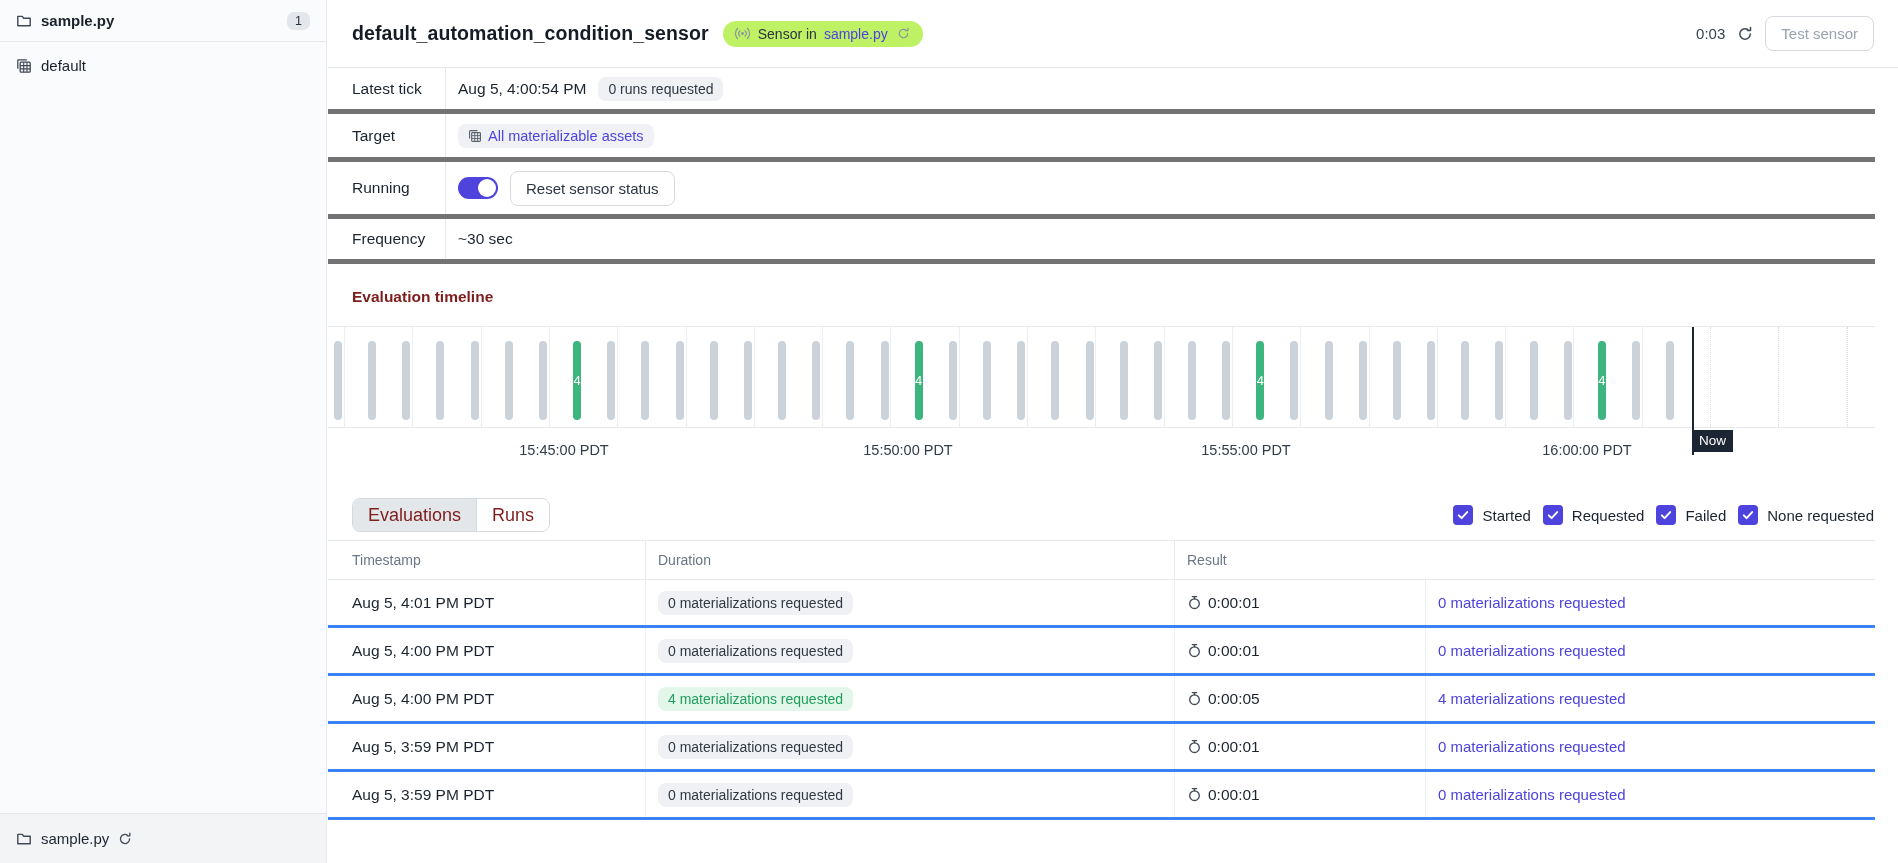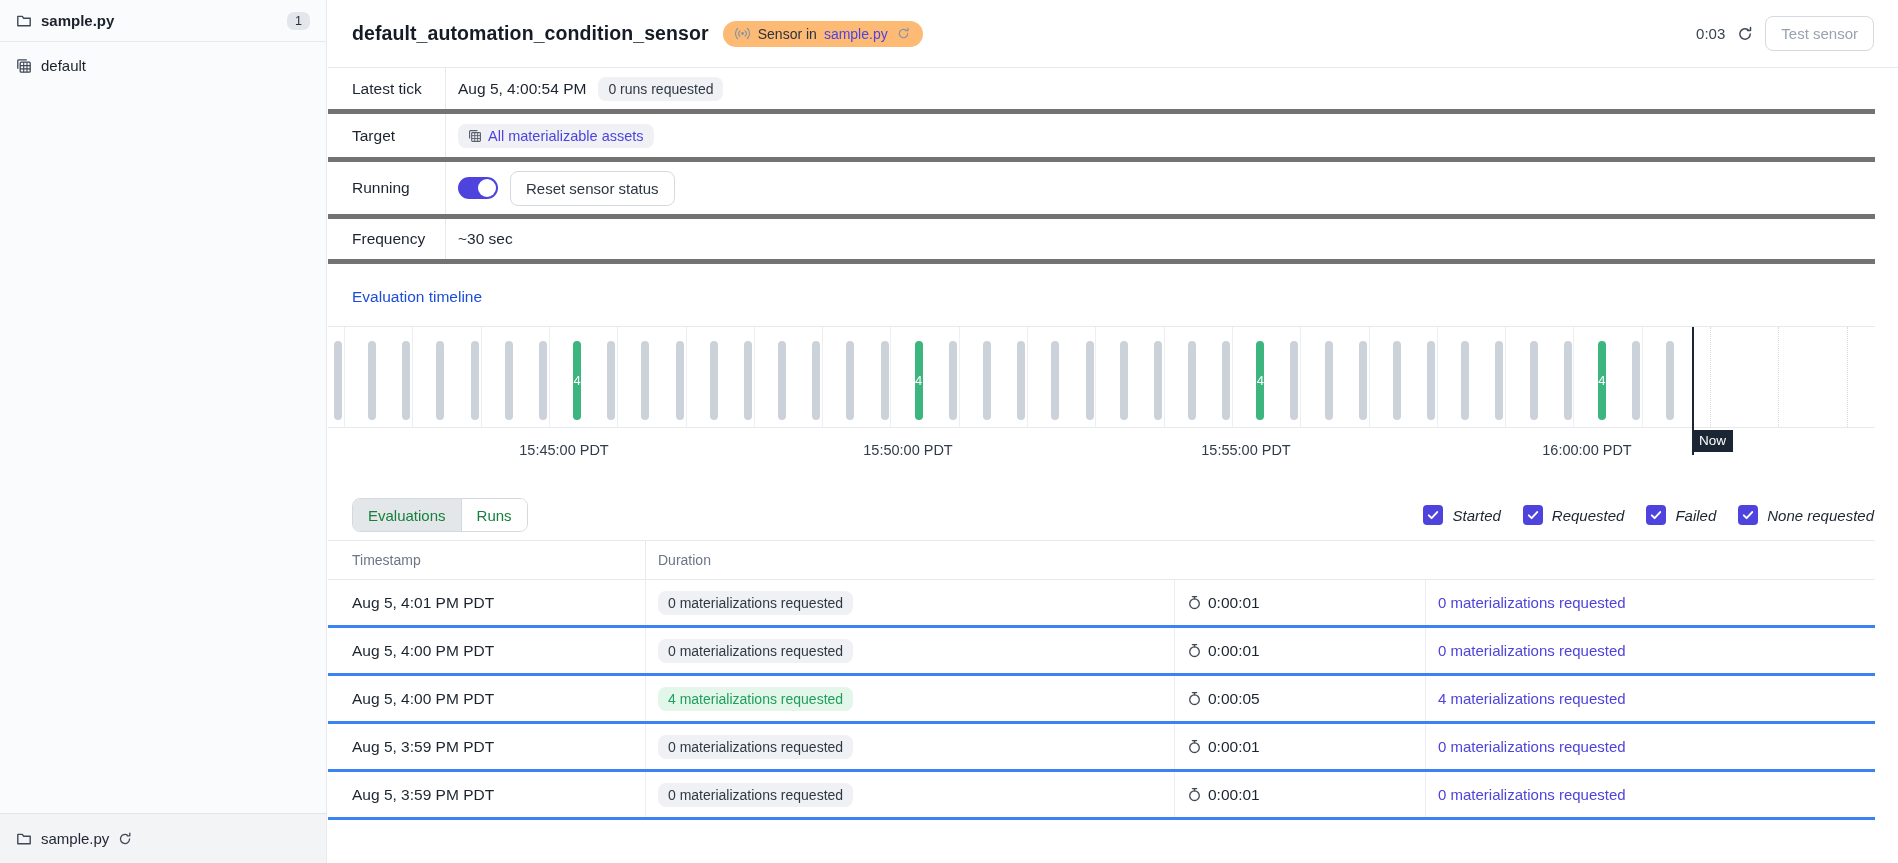--- a/index.html
+++ b/index.html
@@ -24,21 +24,21 @@
   .icon svg { width:100%; height:100%; }
   .icon.muted { color:#8a93a0; }
   .icon.sm { width:14px; height:14px; }
 
   
   .main { position:absolute; left:328px; top:0; width:1570px; height:863px; }
   .page-header { height:68px; display:flex; align-items:center; gap:14px;
                  padding:0 24px; border-bottom:1px solid #e7e9ed; }
   .page-title { font-size:19.5px; font-weight:700; color:#161c26; letter-spacing:.1px; }
   .sensor-badge { display:inline-flex; align-items:center; gap:7px; height:26px;
-                  background:#fdba74; border-radius:13px; padding:0 11px; font-size:14px; color:#2a333f; }
+                  background:#bef264; border-radius:13px; padding:0 11px; font-size:14px; color:#2a333f; }
   .sensor-badge .icon { width:17px; height:13px; }
   .link { color:#4F43DD; text-decoration:none; cursor:pointer; }
   .header-right { margin-left:auto; display:flex; align-items:center; gap:12px; }
   .countdown { font-size:15px; color:#39434f; }
   .btn { display:inline-flex; align-items:center; background:#fff; border:1px solid #d6dade;
          border-radius:8px; padding:8px 15px; font-size:15px; color:#2c3642; cursor:pointer; }
   .btn.disabled { color:#99a2ae; }
 
   
   .props { width:1547px; }
@@ -50,44 +50,44 @@
   .pill { display:inline-flex; align-items:center; gap:6px; background:#f0f1f4; color:#2f3945;
           border-radius:8px; padding:4px 10px; font-size:14px; white-space:nowrap; }
   .pill.green { background:#e2f6ea; color:#1f9e5c; }
   .pill .link { font-size:14.5px; }
   .toggle { position:relative; width:40px; height:22px; border-radius:11px; background:#4F43DD;
             flex:none; cursor:pointer; }
   .toggle::after { content:""; position:absolute; top:2px; right:2px; width:18px; height:18px;
                    border-radius:50%; background:#fff; }
 
   
-  .tl-title { margin:24px 0 20px 24px; font-size:15.5px; font-weight:400; color:#1d4ed8; }
+  .tl-title { margin:24px 0 20px 24px; font-size:15.5px; font-weight:700; color:#7f1d1d; }
   .tl-wrap { position:relative; width:1547px; height:132px; }
   .tl-chart { position:absolute; left:0; top:0; width:100%; height:102px;
               border-top:1px solid #e7e9ed; border-bottom:1px solid #e7e9ed; }
   .gridline { position:absolute; top:0; height:100%; width:1px; background:#edeef1; }
   .gridline.dotted { background:none; border-left:1px dotted #d8dce2; }
   .tbar { position:absolute; top:14px; width:8px; height:79px; border-radius:4px; background:#ccd2da;
           cursor:pointer; }
   .tbar.green { background:#3CB57E; display:flex; align-items:center; justify-content:center;
                 color:#fff; font-size:13px; }
   .tl-axis-label { position:absolute; top:116px; transform:translateX(-50%);
                    font-size:14.5px; color:#313c4a; white-space:nowrap; }
   .now-line { position:absolute; top:1px; width:2px; height:128px; background:#1b2533; z-index:3; }
   .now-tag { position:absolute; top:104px; background:#1b2533; color:#fff; font-size:13.5px;
              padding:3px 7px 4px; z-index:4; }
 
   
   .list-controls { margin-top:40px; height:34px; padding:0 24px; display:flex; align-items:center; }
   .segmented { display:inline-flex; border:1px solid #d4d9de; border-radius:8px; overflow:hidden; height:34px; }
-  .seg { display:flex; align-items:center; padding:0 15px; font-size:15px; color:#15803d;
+  .seg { display:flex; align-items:center; padding:0 15px; font-size:18px; color:#7f1d1d;
          background:#fff; cursor:pointer; }
   .seg.active { background:#e4e7ea; }
   .seg + .seg { border-left:1px solid #d4d9de; }
-  .filters { margin-left:auto; display:flex; align-items:center; gap:22px;font-style:italic; }
+  .filters { margin-left:auto; display:flex; align-items:center; gap:12px; }
   .filter { display:flex; align-items:center; gap:9px; }
   .checkbox { width:20px; height:20px; border-radius:4px; background:#4F43DD; display:flex;
               align-items:center; justify-content:center; cursor:pointer; flex:none; }
   .checkbox svg { width:14px; height:14px; }
   .filter-label { font-size:15px; color:#1c2430; }
 
   
   .table { margin-top:8px; width:1547px; }
   .thead, .trow { display:grid; grid-template-columns:317px 529px 251px 1fr; }
   .thead { border-top:1px solid #e7e9ed; border-bottom:1px solid #e7e9ed; height:40px; }
@@ -347,20 +347,21 @@
             </span>
     <span class="filter-label">None requested</span>
   </label>
         </div>
     </div>
 
     <div class="table">
       <div class="thead">
         <div class="th">Timestamp</div>
         <div class="th">Duration</div>
+        <div class="th">Result</div>
       </div>
       <div id="tbody">
           <div class="trow">
     <div class="tcell">Aug 5, 4:01 PM PDT</div>
     <div class="tcell">
               <span class="pill">0 materializations requested</span>
             </div>
     <div class="tcell">
       <span class="dur">
         <span class="icon" style="width:15px;height:15px">

